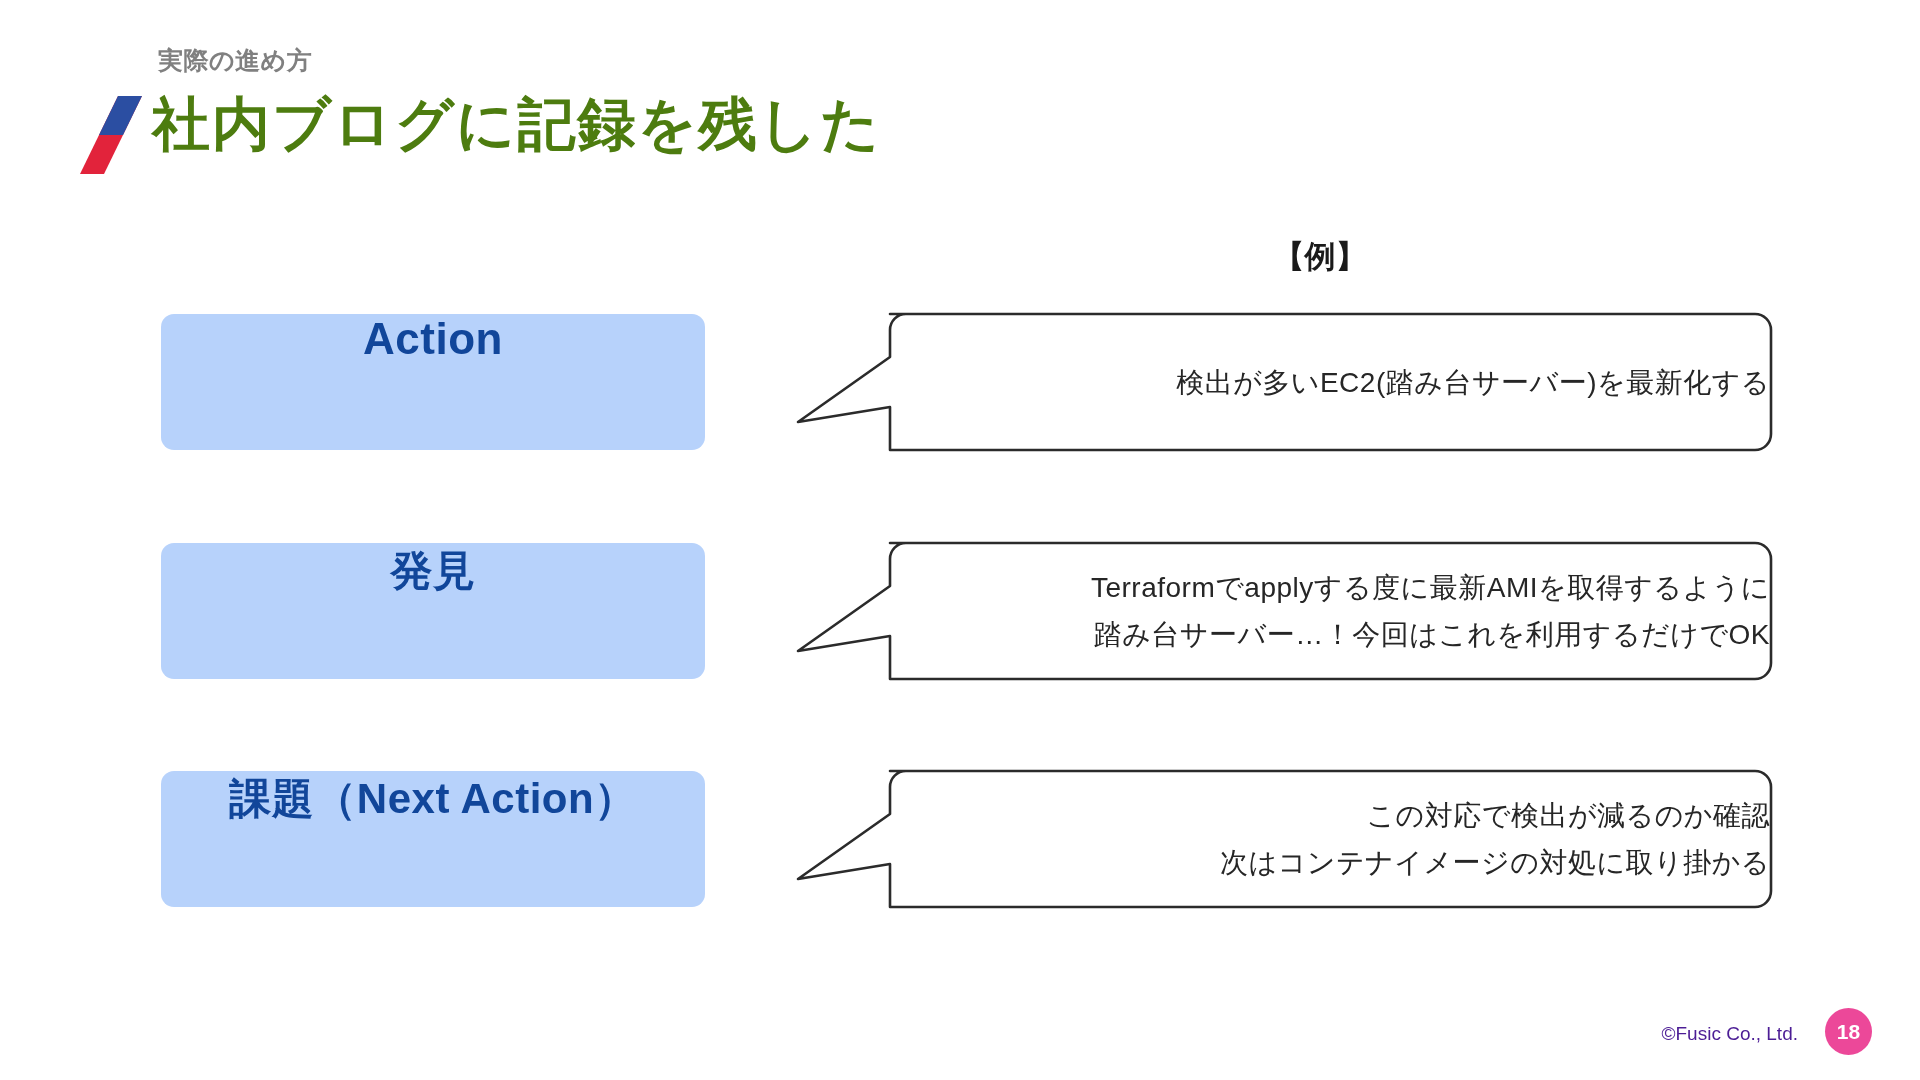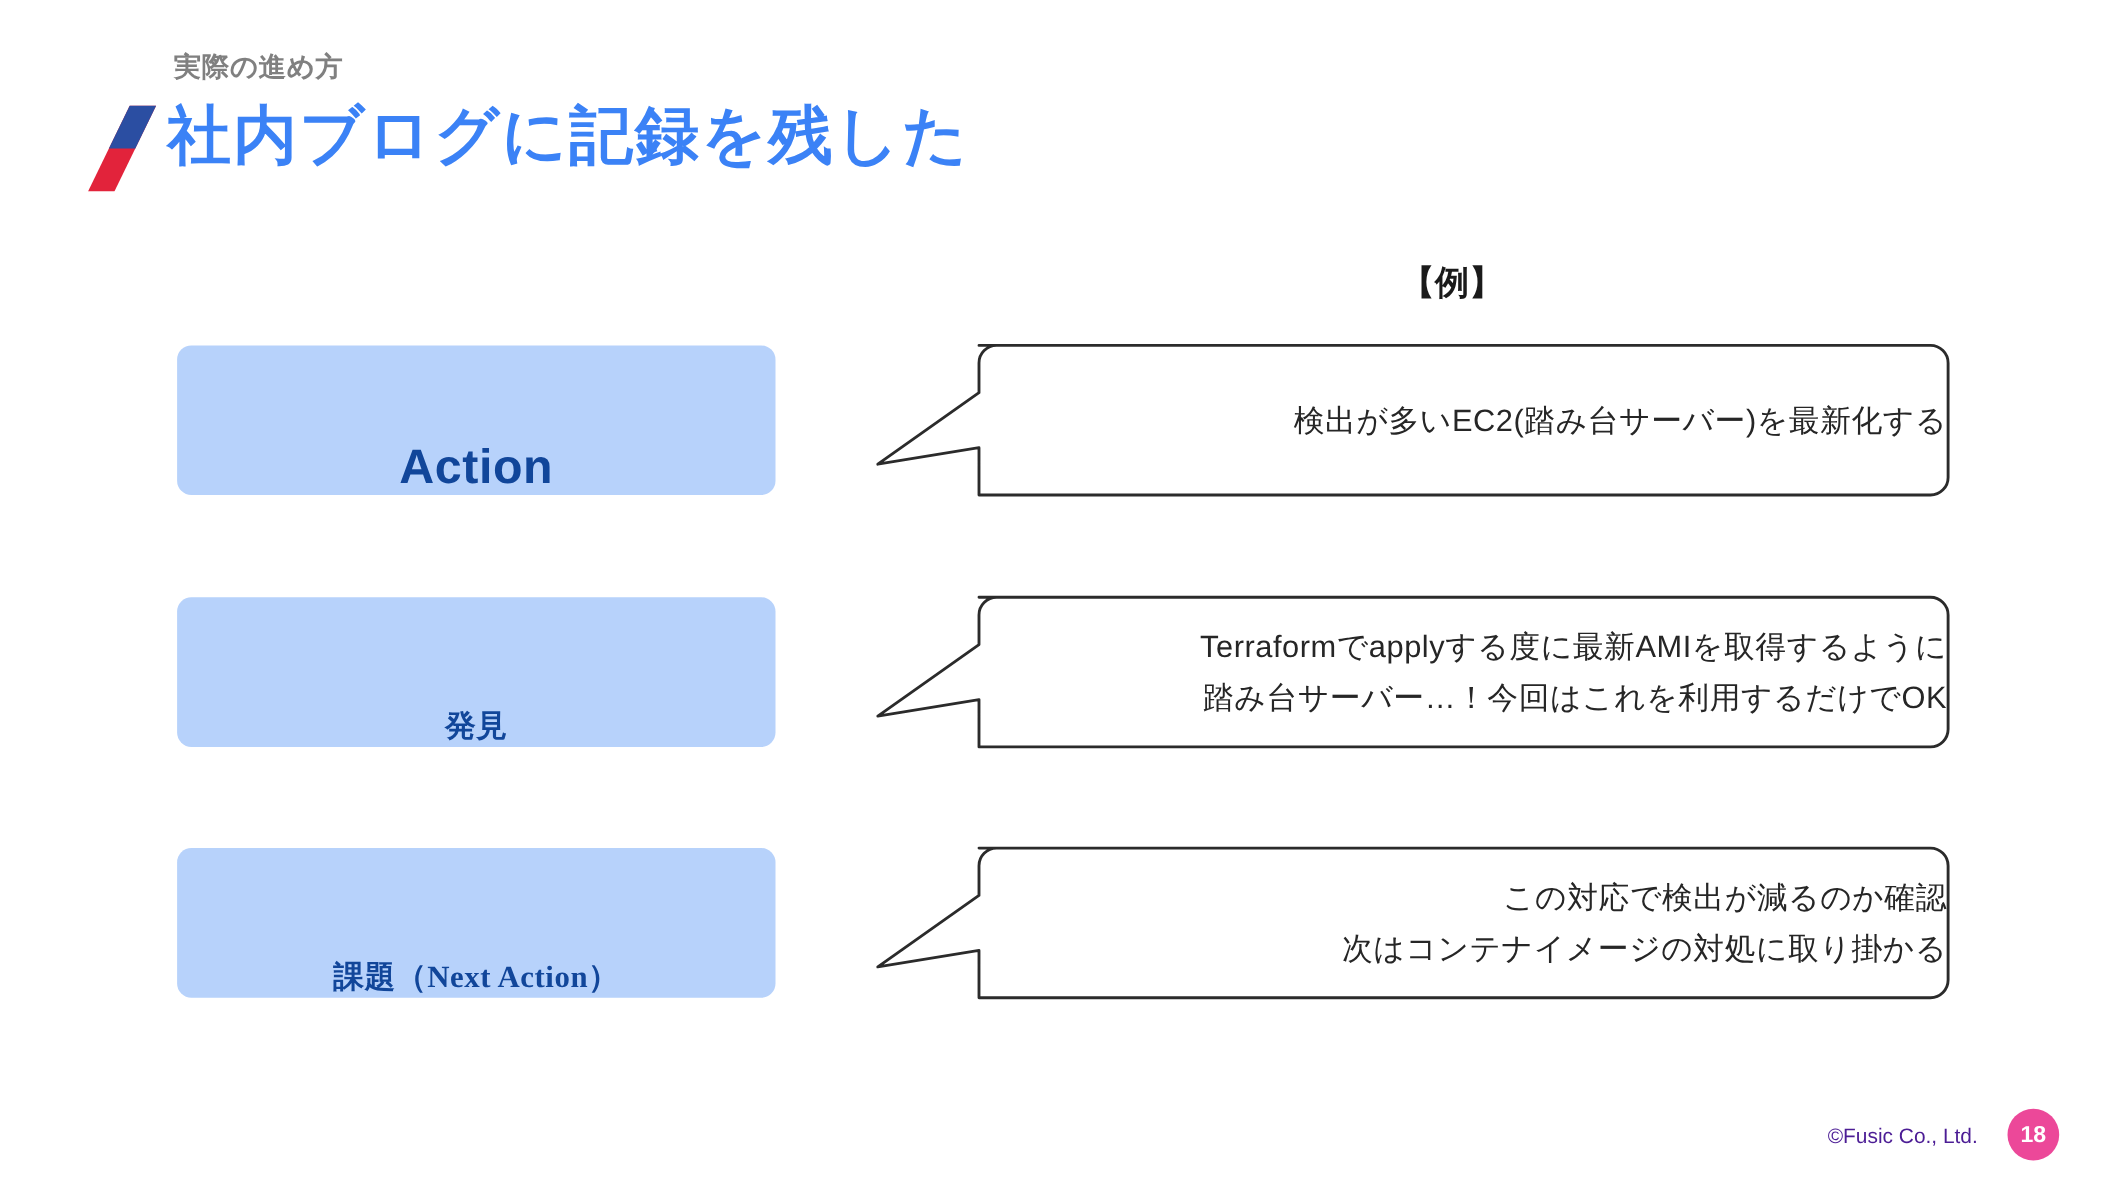--- a/index.html
+++ b/index.html
@@ -14,47 +14,47 @@
   
   .header { position:absolute; left:0; top:0; width:100%; height:190px; }
   .eyebrow {
     position:absolute; left:158px; top:44px;
     font-size:25px; font-weight:700; color:#808080;
     letter-spacing:0.5px; white-space:nowrap;
   }
   .logo-mark { position:absolute; left:80px; top:96px; width:62px; height:78px; }
   .title {
     position:absolute; left:152px; top:92px;
-    font-size:58px; font-weight:700; color:#3b82f6;
+    font-size:58px; font-weight:700; color:#4d7c0f;
     letter-spacing:2px; white-space:nowrap; line-height:1.1;
   }
 
   
   .example-label {
     position:absolute; left:1170px; top:236px; width:300px;
     text-align:center; font-size:31px; font-weight:700; color:#1a1a1a;
   }
 
   
   .row { position:absolute; left:0; width:100%; height:auto; }
   .row-1 { top:314px; }
   .row-2 { top:543px; }
   .row-3 { top:771px; }
 
   .chip {
     position:absolute; left:161px; top:0;
     width:544px; height:136px;
     background:#b7d2fb; border-radius:13px;
-    display:flex; align-items:flex-end; justify-content:center;
+    display:flex; align-items:flex-start; justify-content:center;
   }
   .chip-label {
     font-size:44px; font-weight:700; color:#11469a;
     letter-spacing:0.5px; white-space:nowrap;
   }
-  .chip-label.jp { font-size:28px;font-family:Liberation Serif, serif; }
+  .chip-label.jp { font-size:42px; }
 
   
   .bubble-wrap { position:absolute; left:780px; top:0; width:1000px; height:136px; }
   .bubble-svg { position:absolute; left:0; top:-9px; width:1000px; height:155px; overflow:visible; }
   .bubble-text {
     position:absolute; left:110px; top:0;
     width:880px; height:136px;
     display:flex; flex-direction:column;
     align-items:flex-end; justify-content:center;
     gap:12px;

